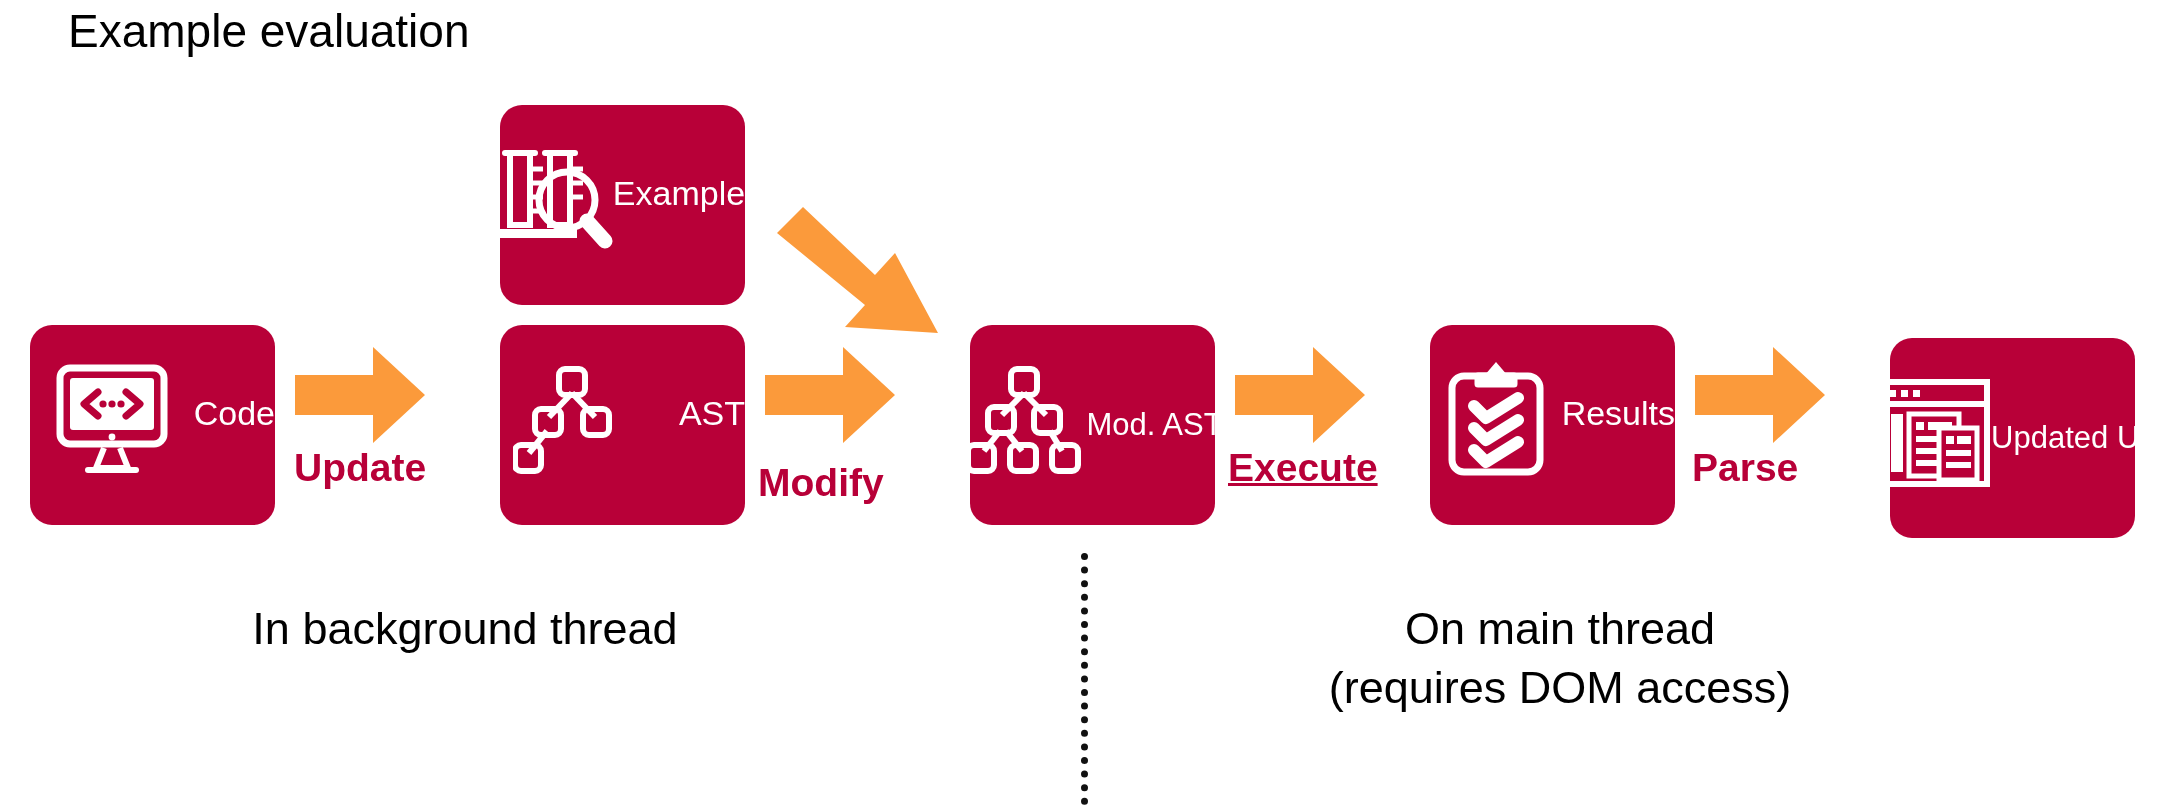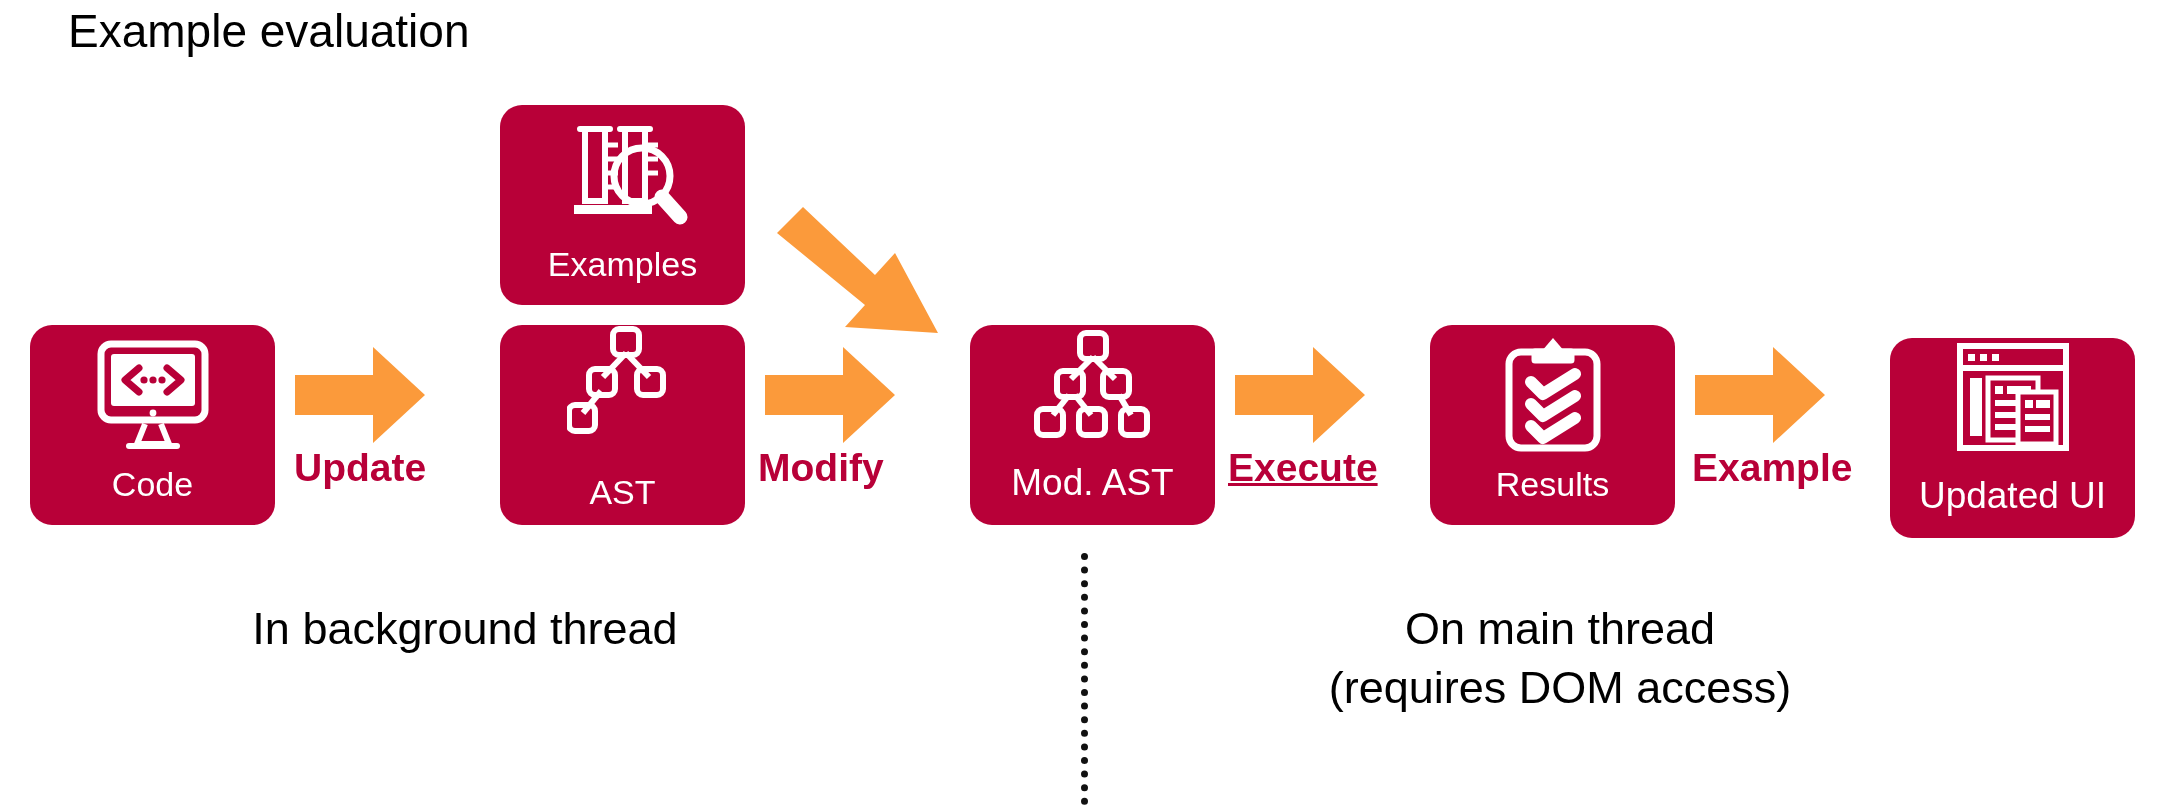--- a/index.html
+++ b/index.html
@@ -13,33 +13,33 @@
   .title{
     position:absolute;left:68px;top:4px;
     font-size:46px;font-weight:400;color:#000000;
     letter-spacing:0px;white-space:nowrap;
   }
 
   
   .node{
     position:absolute;width:245px;height:200px;
     background:var(--crimson);border-radius:22px;
-    display:flex;flex-direction:column;
-    align-items:center;justify-content:space-between;
+    display:flex;flex-direction:row;
+    align-items:center;justify-content:center;
     box-sizing:border-box;padding-bottom:10px;
   }
   .node .glyph{
     flex:1 1 auto;display:flex;align-items:center;justify-content:center;
     width:100%;
   }
   .node .caption{
     color:#ffffff;font-size:34px;font-weight:400;line-height:1;
     white-space:nowrap;padding-bottom:14px;
   }
-  .node.small-cap .caption{font-size:37px;margin-top:22px;}
+  .node.small-cap .caption{font-size:31px;margin-top:22px;}
 
   #node-code     {left:30px; top:325px;}
   #node-examples {left:500px;top:105px;}
   #node-ast      {left:500px;top:325px;gap:40px;}
   #node-modast   {left:970px;top:325px;}
   #node-results  {left:1430px;top:325px;}
   #node-ui       {left:1890px;top:338px;}
 
   
   .arrow-h{position:absolute;height:100px;width:130px;}
@@ -52,21 +52,21 @@
   .arrow-diag{position:absolute;left:775px;top:205px;width:165px;height:135px;}
   .arrow-diag svg{display:block;width:100%;height:100%;}
 
   
   .step-label{
     position:absolute;color:var(--crimson);
     font-size:39px;font-weight:bold;white-space:nowrap;
     line-height:1;
   }
   #label-parse  {left:294px; top:448px;}
-  #label-modify {left:758px; top:448px;text-align:right;}
+  #label-modify {left:758px; top:463px;text-align:right;}
   #label-execute{left:1228px;top:448px;text-decoration:underline;}
   #label-update {left:1692px;top:448px;}
 
   
   .thread-note{
     position:absolute;color:#000000;font-size:45px;font-weight:400;
     text-align:center;line-height:1.30;white-space:pre-line;
   }
   #note-bg   {left:230px; top:600px;width:470px;}
   #note-main {left:1180px;top:600px;width:760px;}
@@ -218,20 +218,20 @@
 
   <div class="arrow-diag">
     <svg viewBox="0 0 165 135" preserveAspectRatio="none">
       <polygon points="2,28 28,2 100,70 120,48 163,128 70,122 90,100" fill="#FB9A3B"></polygon>
     </svg>
   </div>
 
   <div class="step-label" id="label-parse">Update</div>
   <div class="step-label" id="label-modify">Modify</div>
   <div class="step-label" id="label-execute">Execute</div>
-  <div class="step-label" id="label-update">Example</div>
+  <div class="step-label" id="label-update">Parse</div>
 
   <div class="divider"></div>
   <div class="thread-note" id="note-bg">In background thread</div>
   <div class="thread-note" id="note-main">On main thread
 (requires DOM access)</div>
 
 </div>
 
 </body></html>

